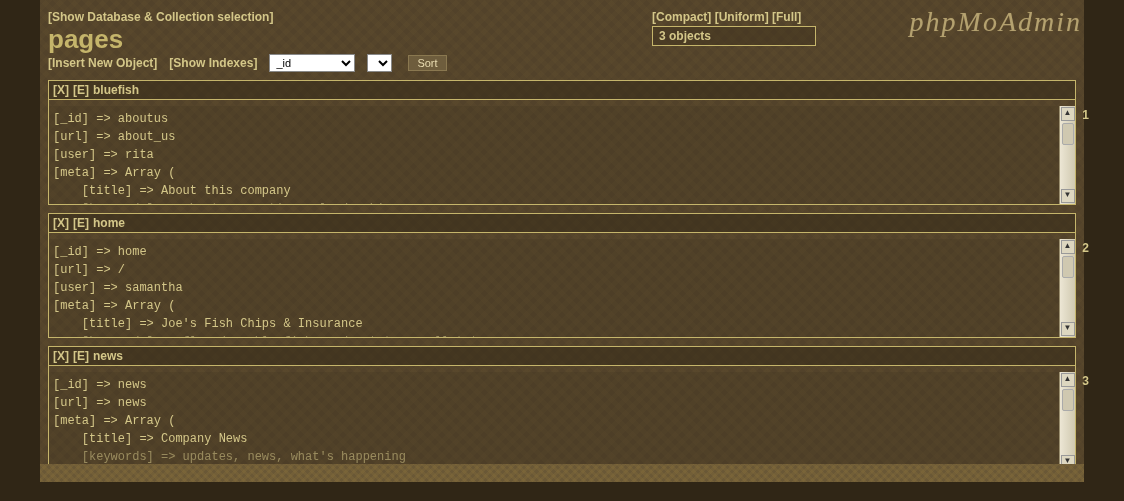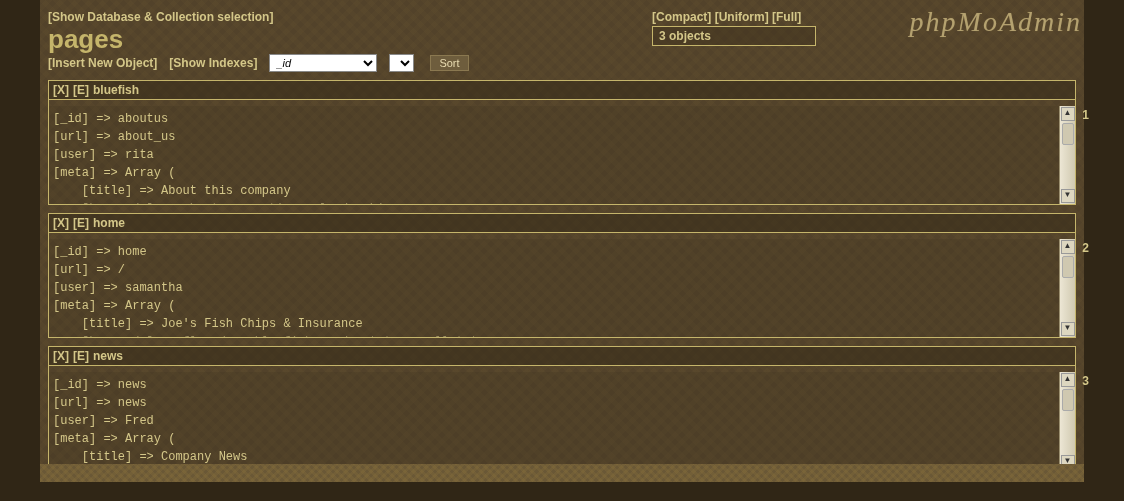--- a/index.html
+++ b/index.html
@@ -54,21 +54,21 @@
       margin-top: 2px;
     }
     .select {
       background: #fff;
       color: #000;
       border: 1px solid #888;
       font-size: 11px;
       height: 18px;
       padding: 0 2px;
     }
-    .select.id { width: 108px; font-style: italic; }
+    .select.id { width: 86px; }
     .select.order { width: 25px; }
     .sort-btn {
       background: #6e5d3d;
       color: #e8dbb0;
       border: 1px solid #8a7850;
       padding: 1px 8px;
       font-size: 11px;
       cursor: pointer;
       margin-left: 4px;
     }
@@ -265,21 +265,20 @@
         <div class="record">
           <div class="record-header">
             <span class="link-bracket">[X]</span>
             <span class="link-bracket">[E]</span>
             <span>news</span>
           </div>
           <div class="record-body-wrap">
             <div class="record-body">
               <div class="line">[_id] =&gt; news</div>
               <div class="line">[url] =&gt; news</div>
-              <div class="line">[user] =&gt; Fred</div>
               <div class="line">[meta] =&gt; Array (</div>
               <div class="line">    [title] =&gt; Company News</div>
               <div class="line cutoff">    [keywords] =&gt; updates, news, what's happening</div>
             </div>
             <div class="scrollbar">
               <div class="scroll-btn">▲</div>
               <div class="scroll-track">
                 <div class="scroll-thumb"></div>
               </div>
               <div class="scroll-btn">▼</div>

